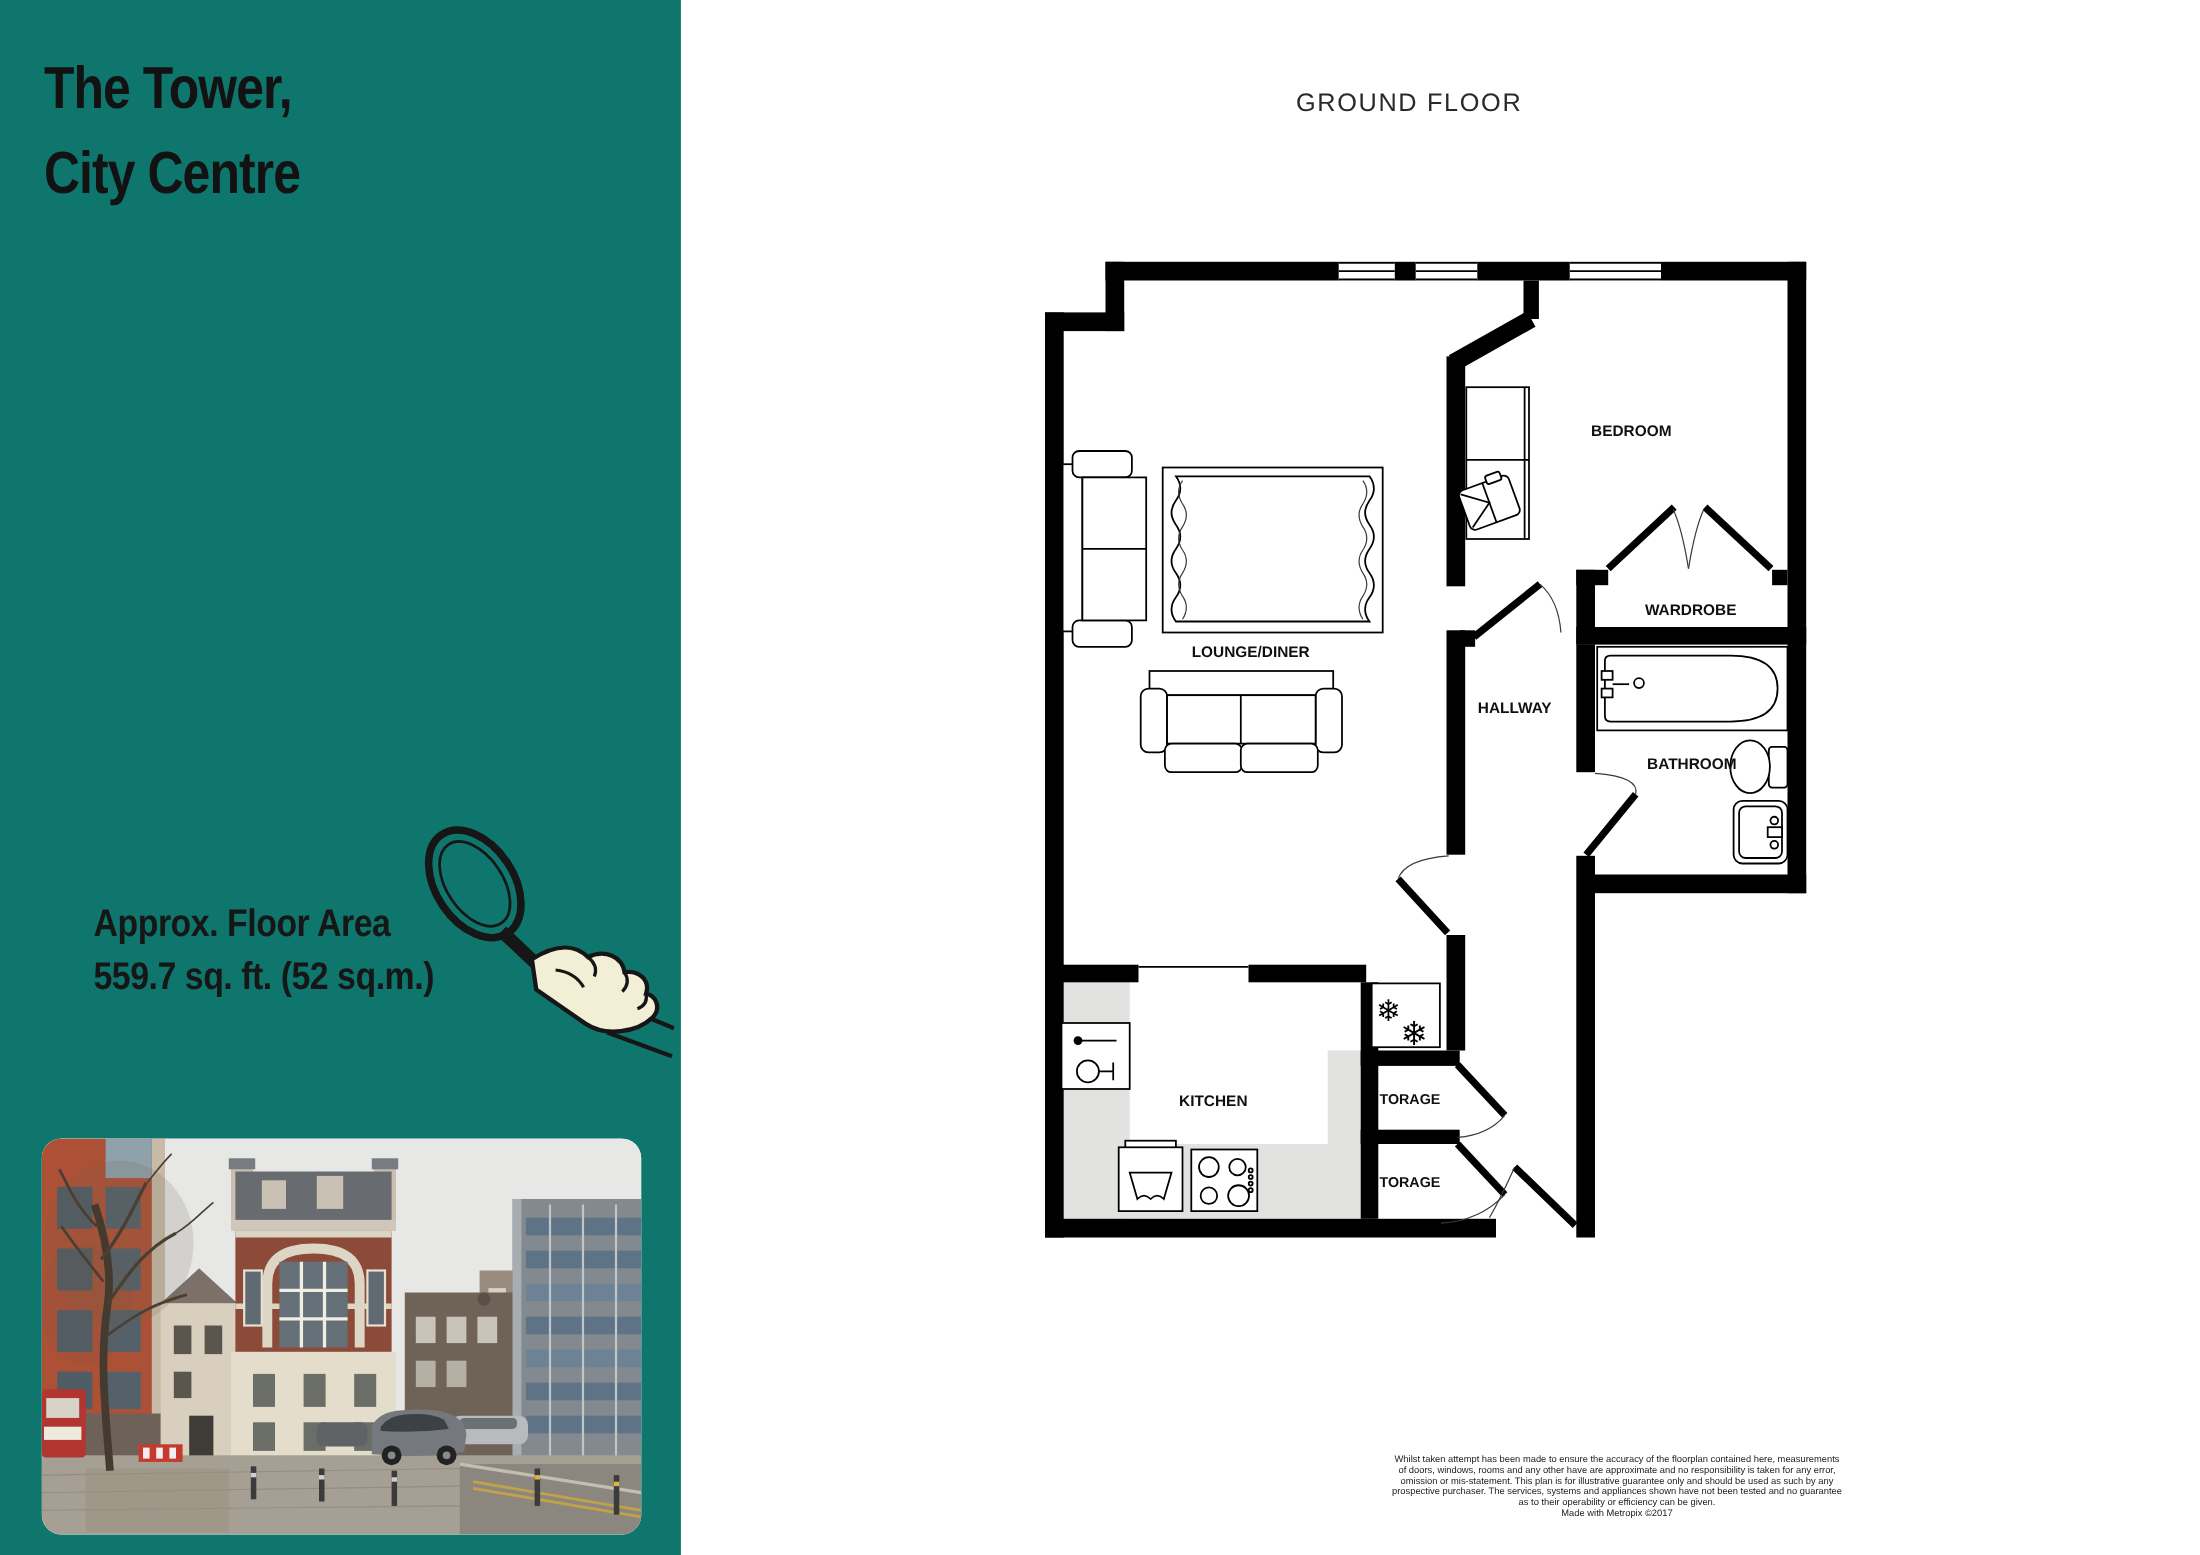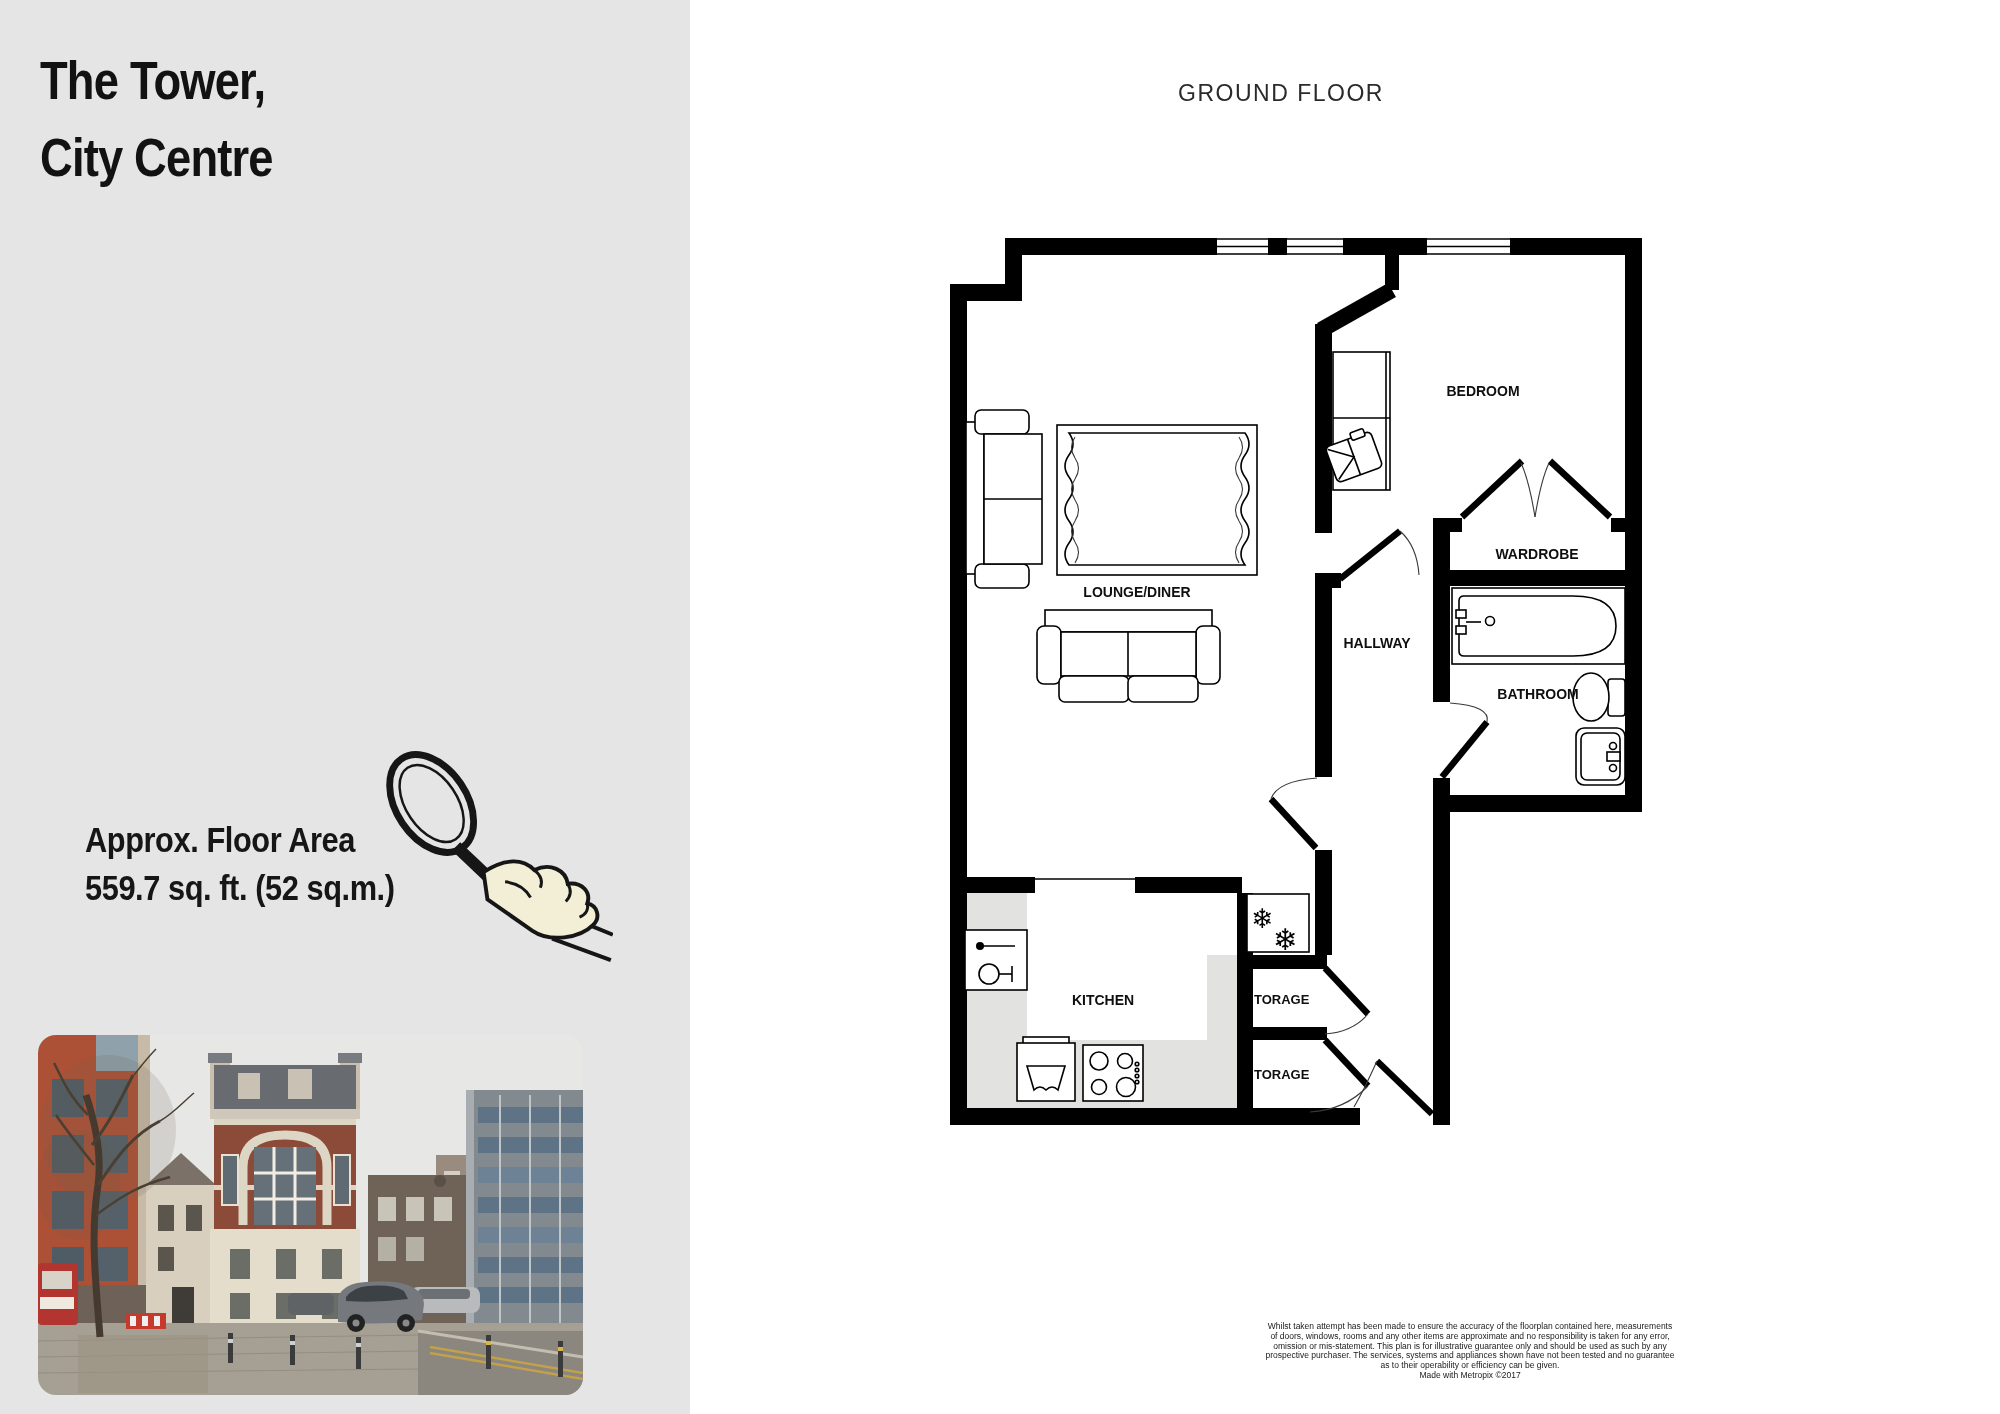--- a/index.html
+++ b/index.html
@@ -1,20 +1,20 @@
 <!DOCTYPE html>
 <html><head>
 <meta charset="utf-8">
 <style>
   html,body{margin:0;padding:0;}
   body{font-family:"Liberation Sans",sans-serif;background:#ffffff;}
   #page{position:relative;width:2000px;height:1414px;background:#ffffff;overflow:hidden;}
 
   
-  .sidebar{position:absolute;left:0;top:0;width:690px;height:1414px;background:#e5e5e5;}
+  .sidebar{position:absolute;left:0;top:0;width:603px;height:1414px;background:#0f766e;padding-left:16px;}
   .prop-title{position:absolute;left:40px;top:42px;color:#121212;}
   .prop-title .tline{display:block;font-size:54px;font-weight:bold;line-height:77px;
       transform:scaleX(0.84);transform-origin:left center;letter-spacing:-1px;white-space:nowrap;}
   .floor-area{position:absolute;left:55px;top:816px;width:500px;text-align:left;color:#161616;}
   .floor-area .fline{display:block;font-size:35px;font-weight:bold;line-height:48px;
       transform:scaleX(0.88);transform-origin:center;letter-spacing:-0.5px;white-space:nowrap;}
   .magnifier{position:absolute;left:358px;top:733px;width:255px;height:235px;}
   .photo{position:absolute;left:38px;top:1035px;width:545px;height:360px;border-radius:18px;
       overflow:hidden;background:#e7e8e6;}
 
@@ -404,20 +404,20 @@
       <text class="room" x="432" y="420" text-anchor="middle">HALLWAY</text>
       <text class="room" x="593" y="471" text-anchor="middle">BATHROOM</text>
       <text class="room" x="158" y="777" text-anchor="middle">KITCHEN</text>
       <text class="storage" x="309" y="776">TORAGE</text>
       <text class="storage" x="309" y="851">TORAGE</text>
     </g>
   </svg>
 
   <div class="disclaimer">
     <div>Whilst taken attempt has been made to ensure the accuracy of the floorplan contained here, measurements</div>
-    <div>of doors, windows, rooms and any other items are approximate and no responsibility is taken for any error,</div>
+    <div>of doors, windows, rooms and any other have are approximate and no responsibility is taken for any error,</div>
     <div>omission or mis-statement. This plan is for illustrative guarantee only and should be used as such by any</div>
     <div>prospective purchaser. The services, systems and appliances shown have not been tested and no guarantee</div>
     <div>as to their operability or efficiency can be given.</div>
     <div>Made with Metropix ©2017</div>
   </div>
 
 </div>
 
 </body></html>

